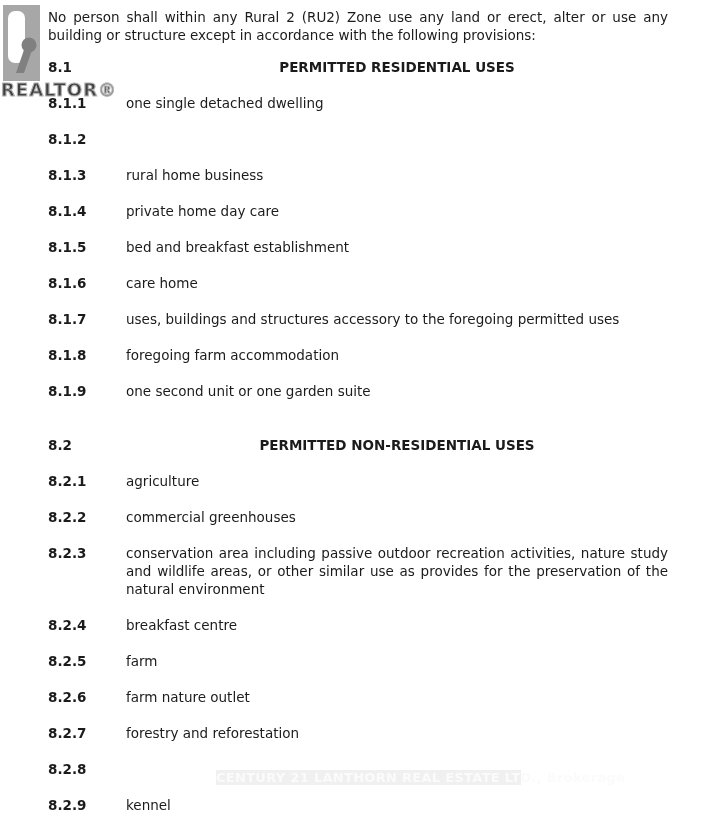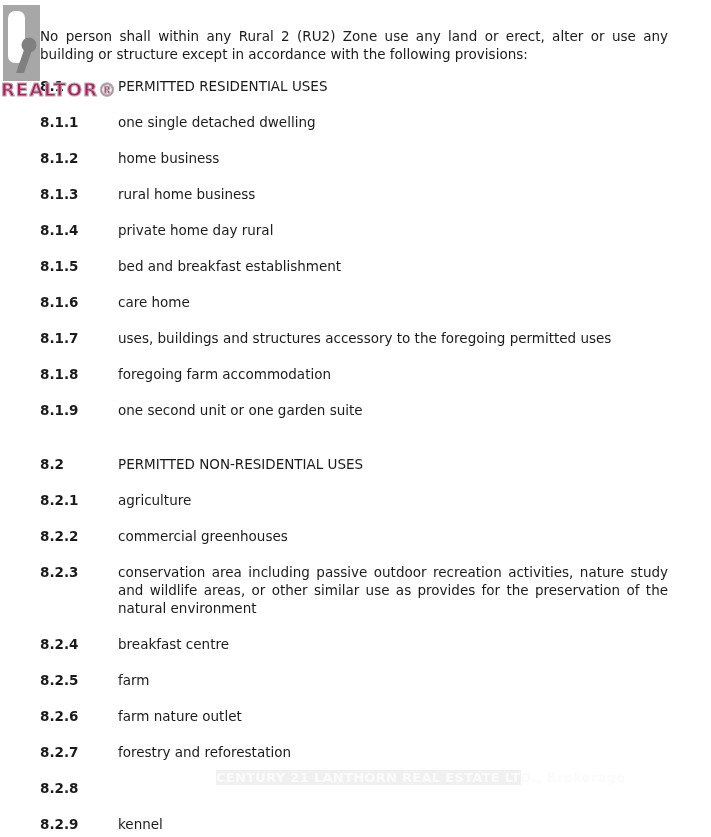--- a/index.html
+++ b/index.html
@@ -13,24 +13,23 @@
     height: 837px;
     background: #ffffff;
     overflow: hidden;
     font-family: "DejaVu Sans", "Liberation Sans", sans-serif;
     color: #1b1b1b;
     font-size: 13.5px;
     line-height: 18px;
   }
   .content {
     position: absolute;
-    left: 40px;
+    left: 48px;
     right: 43px;
     top: 8px;
-    margin-top: 19px;
   }
   .intro {
     text-align: justify;
     margin: 0;
   }
   .section { margin-top: 36px; }
   .section.first { margin-top: 14px; }
   .row {
     display: flex;
     margin-top: 18px;
@@ -40,41 +39,41 @@
   .num {
     flex: 0 0 78px;
     width: 78px;
     font-weight: 700;
   }
   .txt {
     flex: 1 1 auto;
     text-align: justify;
   }
   .title {
-    font-weight: 400;
-    text-align: left;
+    font-weight: 700;
+    text-align: center;
   }
   
   .realtor-mark {
     position: absolute;
     left: 2px;
     top: 5px;
     z-index: 5;
     pointer-events: none;
   }
   .realtor-logo { display: block; opacity: 0.88; }
   .realtor-word {
     position: absolute;
     left: -1px;
     top: 76px;
     font-family: "DejaVu Sans", "Liberation Sans", sans-serif;
     font-weight: 700;
     font-size: 18px;
     letter-spacing: 1px;
-    color: #be185d;
+    color: #404040;
     -webkit-text-stroke: 1.1px var(--word-grey, #b5b5b5);
     text-shadow: 0 0 1px #c4c4c4;
     white-space: nowrap;
   }
   
   .brokerage-watermark {
     position: absolute;
     left: 216px;
     top: 770px;
     width: 305px;
@@ -115,31 +114,30 @@
       <span class="txt title">PERMITTED RESIDENTIAL USES</span>
     </div>
     <div class="items">
   <div class="row item-row">
     <span class="num">8.1.1</span>
     <span class="txt">one single detached dwelling</span>
   </div>
 
   <div class="row item-row">
     <span class="num">8.1.2</span>
-    <span class="txt">home business</span>
   </div>
 
   <div class="row item-row">
     <span class="num">8.1.3</span>
     <span class="txt">rural home business</span>
   </div>
 
   <div class="row item-row">
     <span class="num">8.1.4</span>
-    <span class="txt">private home day rural</span>
+    <span class="txt">private home day care</span>
   </div>
 
   <div class="row item-row">
     <span class="num">8.1.5</span>
     <span class="txt">bed and breakfast establishment</span>
   </div>
 
   <div class="row item-row">
     <span class="num">8.1.6</span>
     <span class="txt">care home</span>

